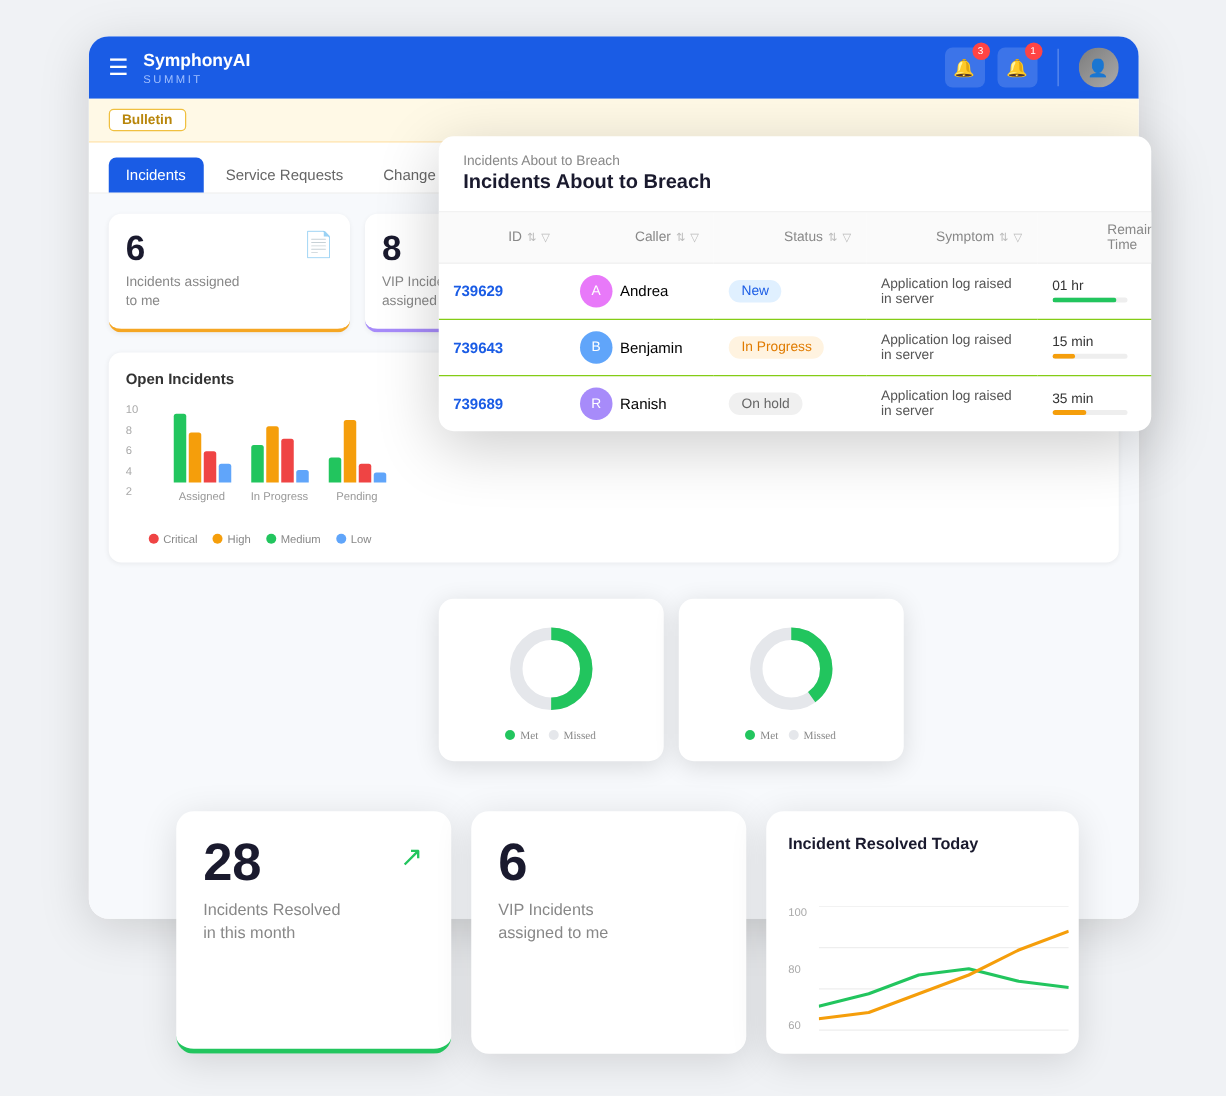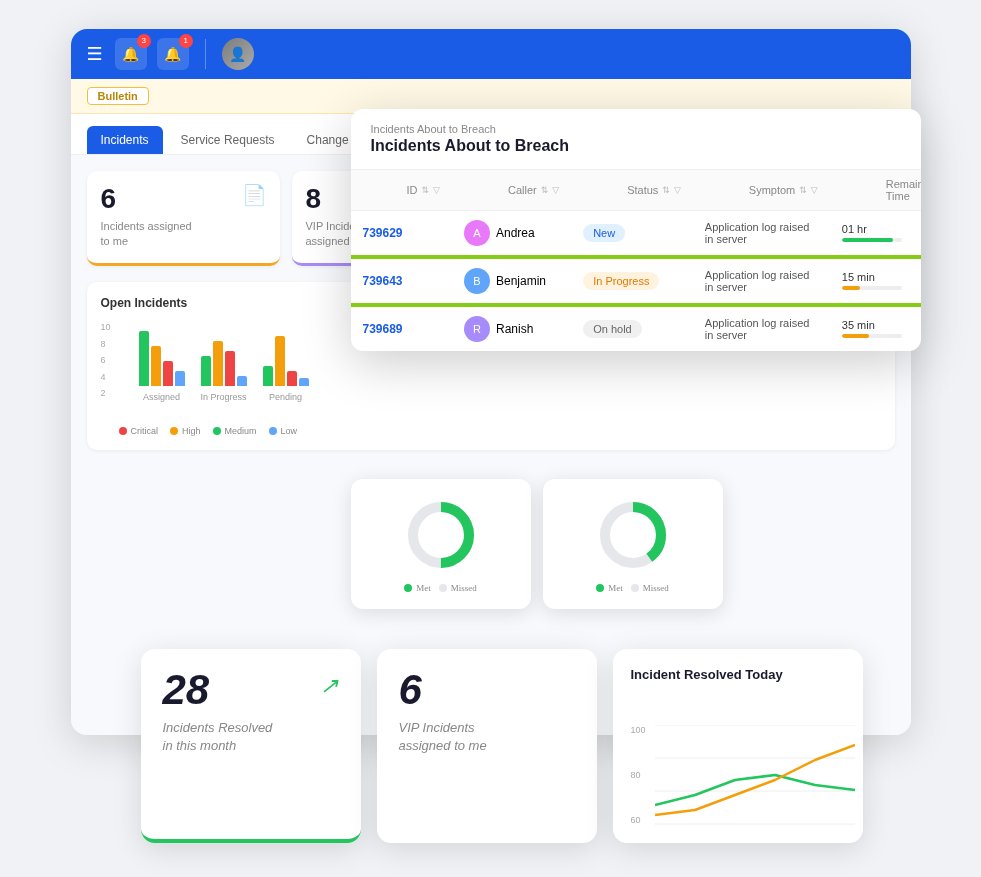--- a/index.html
+++ b/index.html
@@ -308,21 +308,21 @@
     }
     .breach-table th .th-inner {
       display: flex;
       align-items: center;
       gap: 4px;
       margin-left: 44px;
     }
     .breach-table td {
       padding: 9px 12px;
       font-size: 12px;
-      border-bottom: 4px solid #84cc16;
+      border-bottom: 1px solid #84cc16;
       vertical-align: middle;
     }
     .breach-table tr:last-child td { border-bottom: none; }
     .id-link {
       color: #1a5ce5;
       font-weight: 600;
       text-decoration: none;
     }
     .status-badge {
       display: inline-block;
@@ -426,21 +426,20 @@
       display: flex;
       gap: 16px;
       z-index: 5;
     }
     .bottom-stat-card {
       background: #fff;
       border-radius: 14px;
       box-shadow: 0 6px 30px rgba(0,0,0,0.12);
       padding: 20px 22px;
       width: 220px;
-      font-style: italic;
     }
     .bottom-stat-number {
       font-size: 42px;
       font-weight: 800;
       color: #1a1a2e;
       line-height: 1;
       margin-bottom: 8px;
     }
     .bottom-stat-label {
       font-size: 13px;
@@ -473,20 +472,26 @@
   </style>
 </head>
 <body>
 
 <div class="outer-wrapper">
 
   <div class="main-card">
 
     <div class="navbar">
       <span class="navbar-hamburger">☰</span>
+      <div class="navbar-logo">
+        <div>
+          <span class="logo-text">SymphonyAI</span>
+          <span class="logo-sub">SUMMIT</span>
+        </div>
+      </div>
       <div class="navbar-icons">
         <button class="navbar-icon-btn">
           🔔
           <span class="badge">3</span>
         </button>
         <button class="navbar-icon-btn">
           🔔
           <span class="badge">1</span>
         </button>
         <div class="divider-v"></div>

